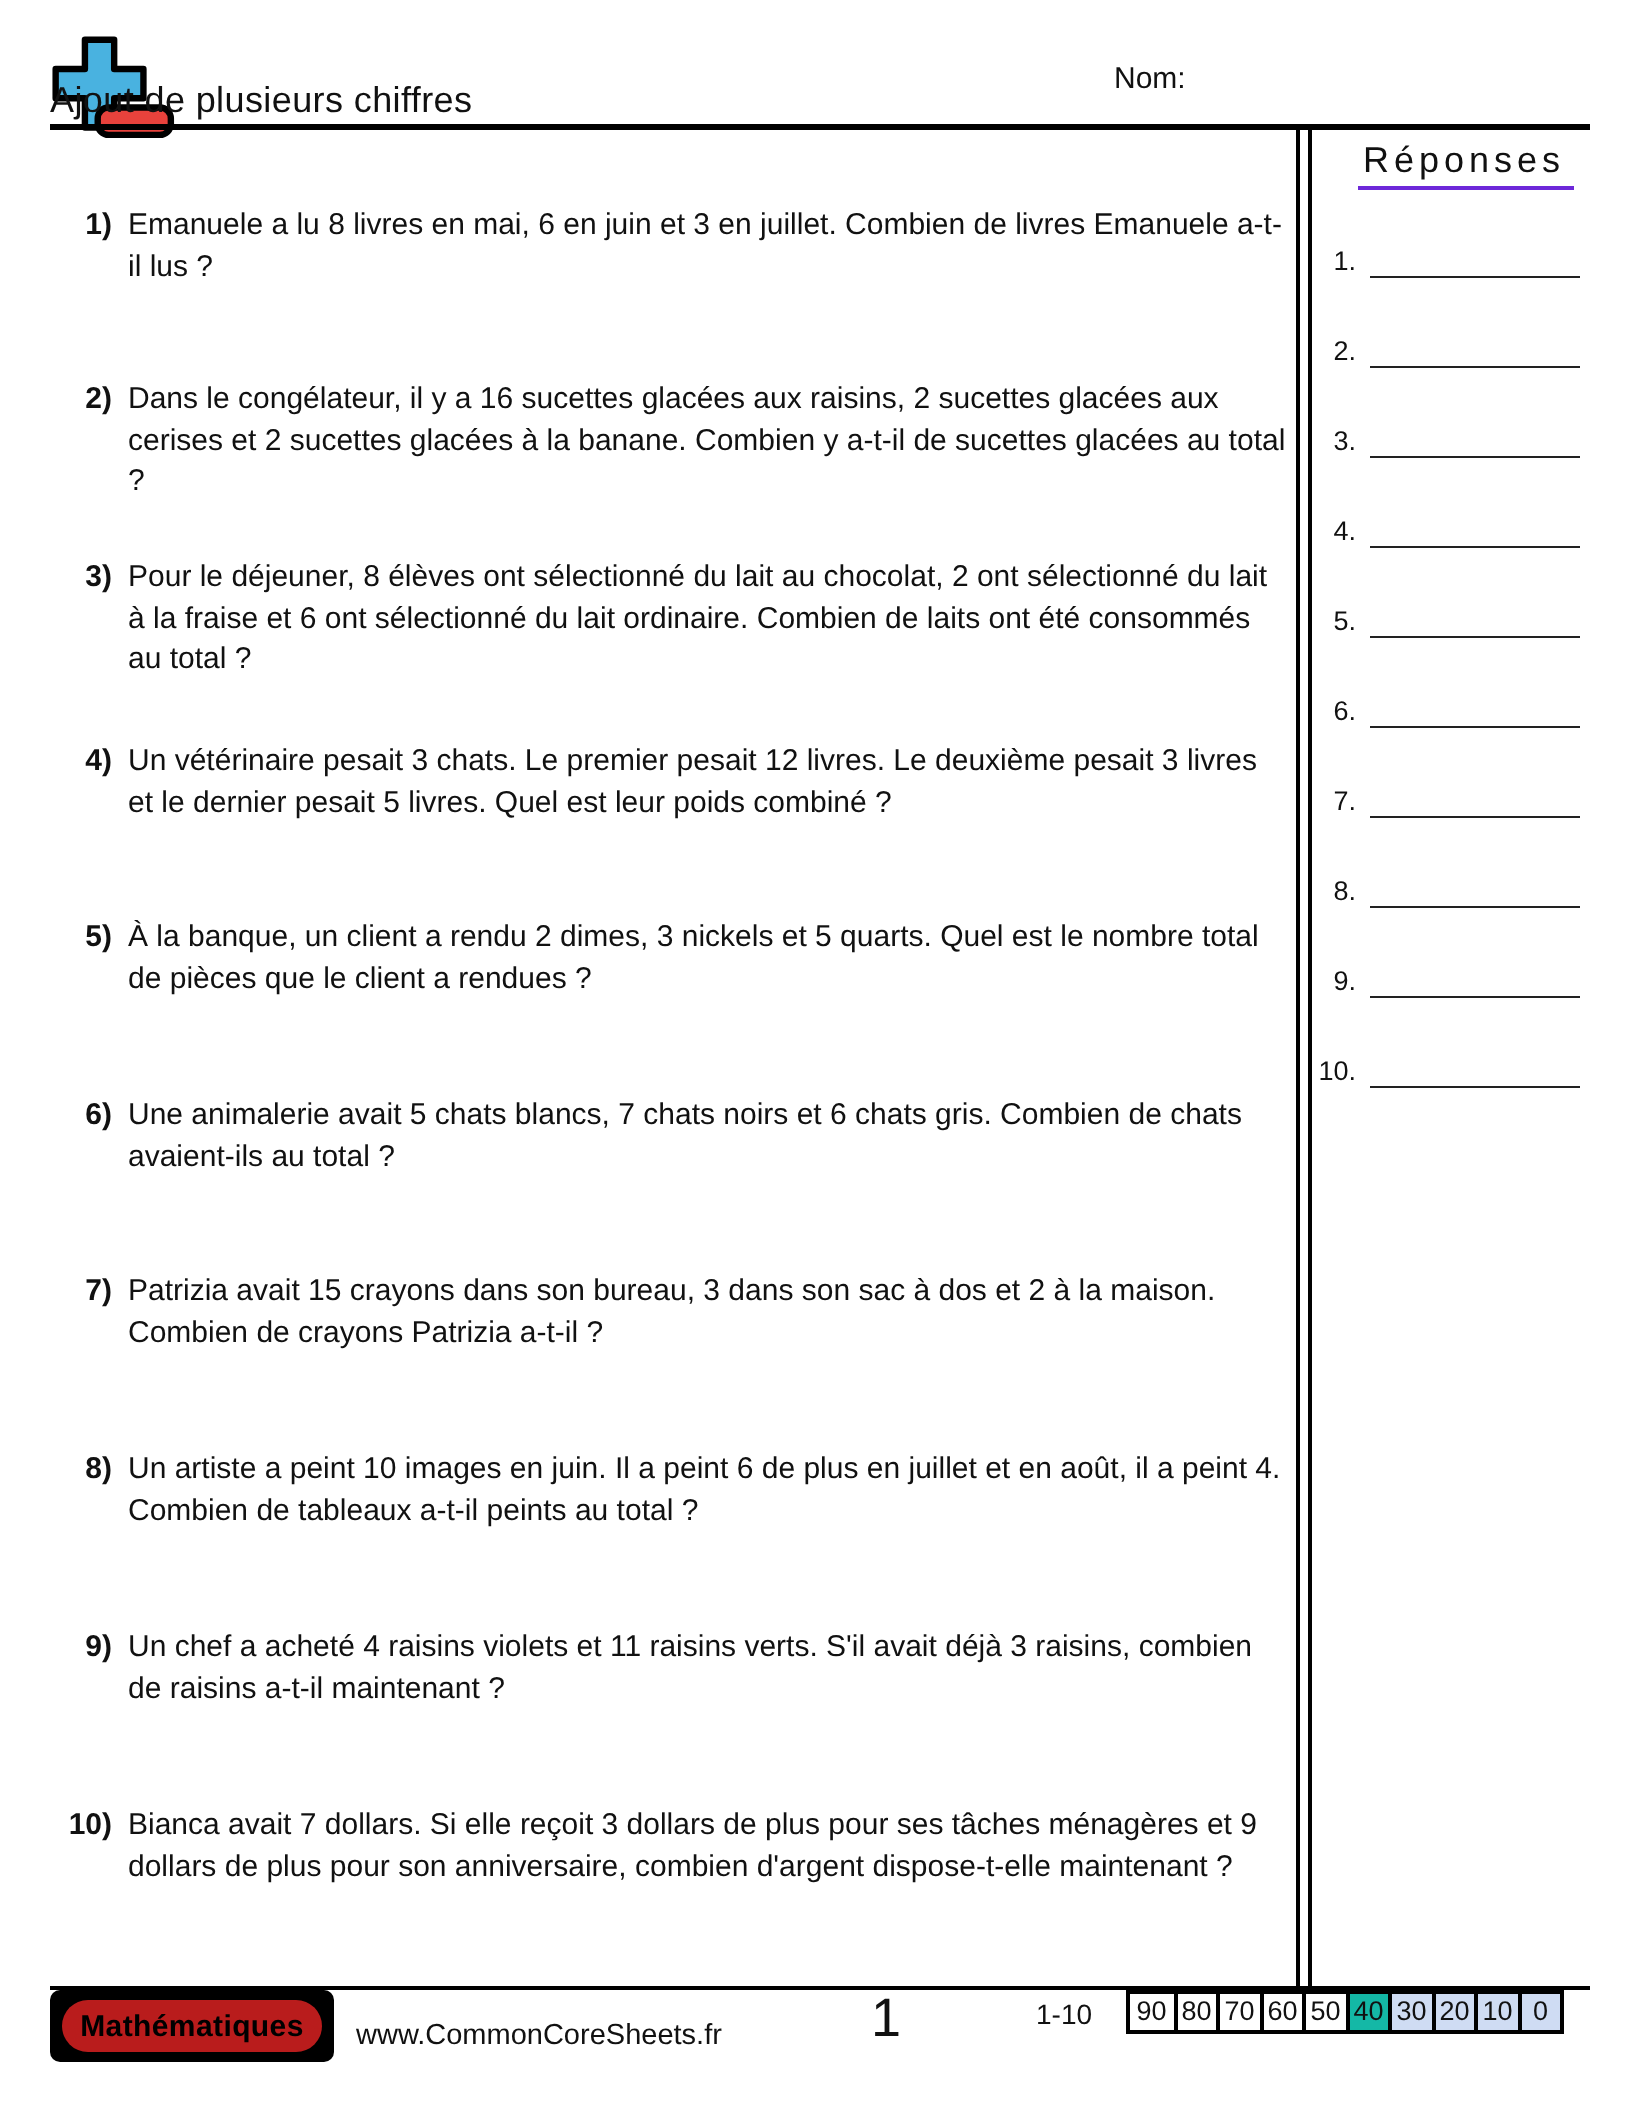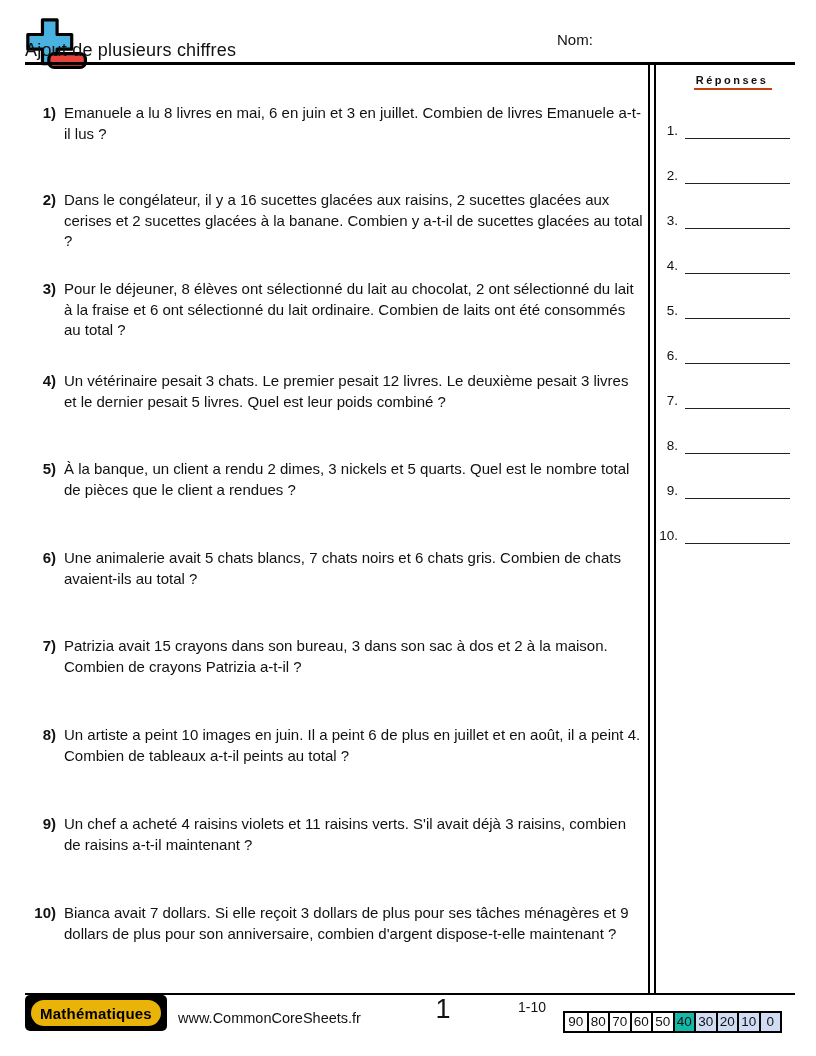--- a/index.html
+++ b/index.html
@@ -29,42 +29,42 @@
 
   
   .col-sep {
     position: absolute; left: 648px; top: 62px; width: 8px; height: 931px;
     border-left: 2px solid #000; border-right: 2px solid #000;
   }
   .answers-title {
     position: absolute; left: 658px; top: 70px; width: 150px; text-align: center;
   }
   .answers-title span {
-    display: inline-block; font-size: 11px; font-weight: 700; letter-spacing: 2.5px;
-    border-bottom: 2px solid #c2410c; padding: 0 4px 2px 2px;
+    display: inline-block; font-size: 18px; font-weight: 400; letter-spacing: 2.5px;
+    border-bottom: 2px solid #6d28d9; padding: 0 4px 2px 2px;
   }
   .answer-row { position: absolute; left: 646px; width: 148px; display: flex; align-items: flex-end; }
   .anum { width: 32px; text-align: right; font-size: 13.5px; line-height: 17px; flex: 0 0 32px; }
   .aline { margin-left: 7px; width: 105px; height: 17px; border-bottom: 1.5px solid #222; }
 
   
   .rule-bottom { position: absolute; left: 25px; top: 993px; width: 770px; height: 2px; background: #000; }
   .badge { position: absolute; left: 25px; top: 995px; width: 142px; height: 36px; background: #000; border-radius: 5px; }
   .badge-pill {
     position: absolute; left: 6px; top: 5px; right: 6px; bottom: 5px;
-    background: #eab308; border-radius: 13px;
+    background: #b91c1c; border-radius: 13px;
     display: flex; align-items: center; justify-content: center;
     font-weight: 700; font-size: 15px; letter-spacing: .2px; color: #000;
   }
   .website { position: absolute; left: 178px; top: 1010px; font-size: 14.5px; }
   .page-number { position: absolute; left: 420px; top: 994px; width: 46px; text-align: center; font-size: 27px; }
   .score-label { position: absolute; left: 518px; top: 999px; width: 42px; text-align: left; font-size: 14px; }
   .score-table {
     position: absolute; left: 563px; top: 995px; height: 22px;
-    display: flex; border: 2px solid #000; background: #fff; margin-top: 16px;
+    display: flex; border: 2px solid #000; background: #fff;
   }
   .score-cell {
     width: 21.5px; text-align: center; font-size: 13.5px; line-height: 18px;
     border-left: 2px solid #000;
   }
   .score-cell:first-child { border-left: none; }
 </style>
 </head>
 <body>
 

